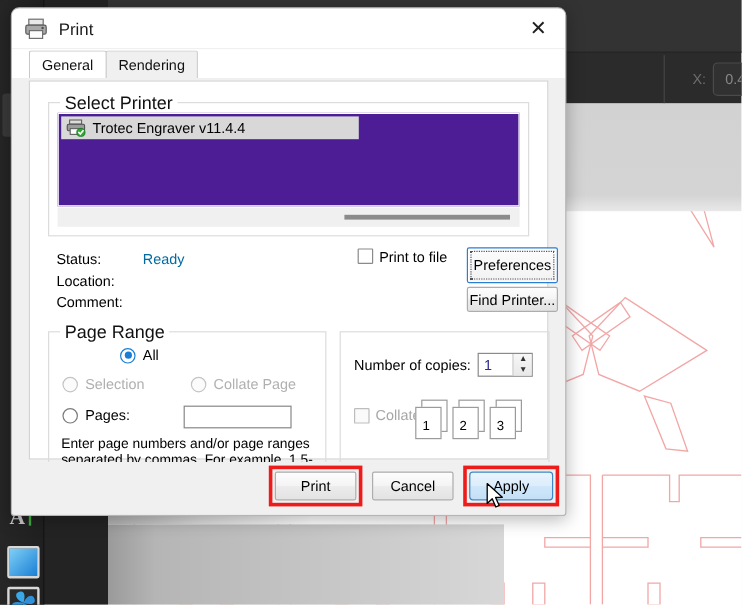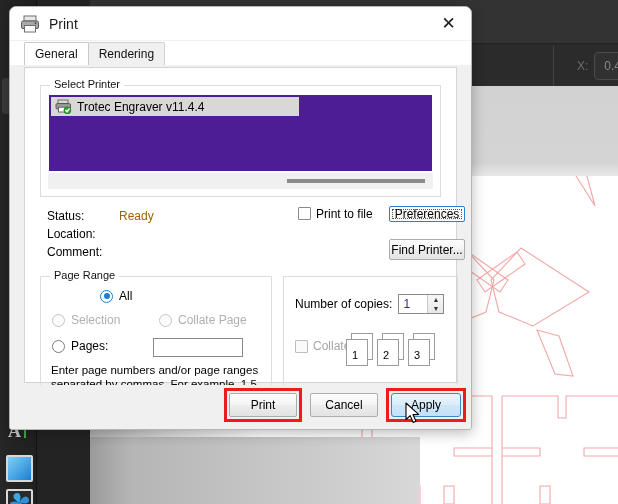--- a/index.html
+++ b/index.html
@@ -141,21 +141,21 @@
   .tabpane {
     position: absolute; left: 14px; top: 60px; right: 14px; bottom: 46px;
     background: #ffffff; border: 1px solid #d4d4d4;
   }
 
   .group {
     position: absolute; border: 1px solid #dcdcdc;
   }
   .group-title {
     position: absolute; top: -8px; left: 9px; background: #ffffff;
-    padding: 0 4px; font-size: 11px; color: #111;
+    padding: 0 4px; font-size: 15px; color: #111;
   }
 
   
   #grp-printer { left: 15px; top: 17px; right: 15px; height: 112px; }
   .printer-list {
     position: absolute; left: 7px; top: 8px; right: 7px; height: 78px;
     background: #4c1d95; border: 1px solid #ffffff;
   }
   .printer-item {
     display: flex; align-items: center; height: 19px; width: 248px;
@@ -168,21 +168,21 @@
     background: #f0f0f0;
   }
   .hscroll-thumb {
     position: absolute; left: 62%; top: 6px; width: 36%; height: 4px; background: #8b8b8b;
   }
 
   
   .status-area { position: absolute; left: 22px; top: 139px; width: 420px; height: 56px; }
   .status-row { display: flex; font-size: 12px; line-height: 18px; }
   .status-key { width: 72px; color: #000; }
-  .status-val { color: #a16207; }
+  .status-val { color: #0369a1; }
 
   .chk-row {
     position: absolute; left: 251px; top: 0; display: flex; align-items: flex-start; gap: 5px;
   }
   .chkbox {
     width: 13px; height: 13px; border: 1px solid #8a8a8a; background: #fff; border-radius: 1px;
   }
   .chkbox.disabled { border-color: #bdbdbd; background: #fafafa; }
   .chk-label { font-size: 12px; }
   .chk-label.disabled { color: #a6a6a6; }
@@ -200,21 +200,21 @@
     background: linear-gradient(to bottom,#fdfdfd 0%,#f2f2f2 100%);
   }
   .btn.focus .focus-ring {
     position: absolute; inset: 2px; border: 1px dotted #555;
   }
   .btn.default {
     background: linear-gradient(to bottom,#eaf4fd 0%, #dcedfb 48%, #cfe6f9 52%, #c4e0f7 100%);
     border: 1px solid #3c87c8; border-radius: 3px;
   }
 
-  #btn-prefs { position: absolute; left: 364px; top: 138px; width: 76px; height: 16px; position: absolute; }
+  #btn-prefs { position: absolute; left: 364px; top: 138px; width: 76px; height: 30px; position: absolute; }
   #btn-findprinter { position: absolute; left: 364px; top: 171px; width: 76px; height: 21px; }
 
   
   #grp-pagerange { left: 15px; top: 208px; width: 232px; height: 132px; }
   .radio-row { position: absolute; display: flex; align-items: center; gap: 6px; font-size: 12px; }
   .radio {
     width: 13px; height: 13px; border-radius: 50%; border: 1px solid #7b7b7b; background: #fff;
     position: relative; flex: none;
   }
   .radio.checked { border-color: #1a7fd4; }

